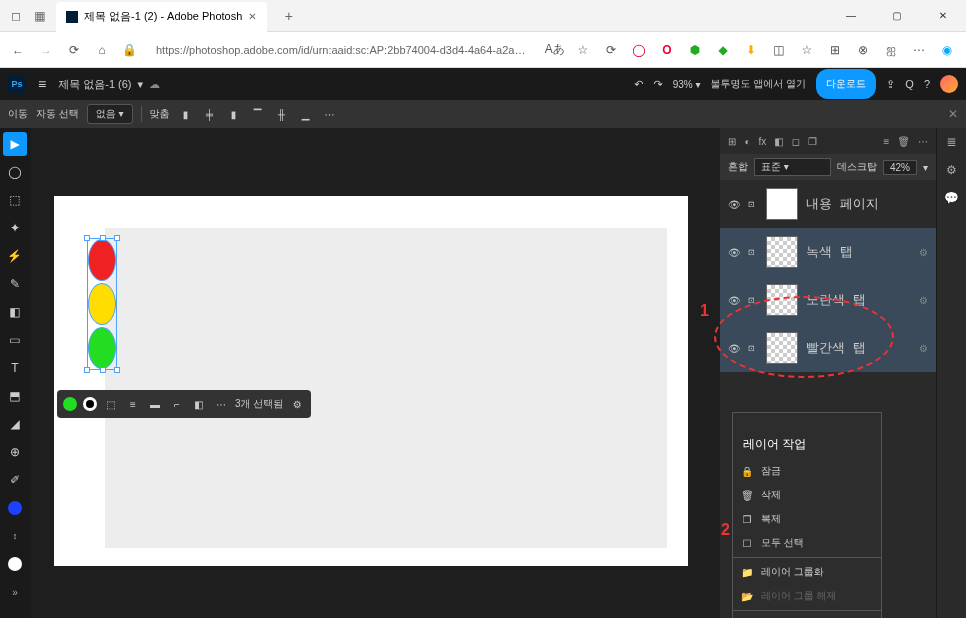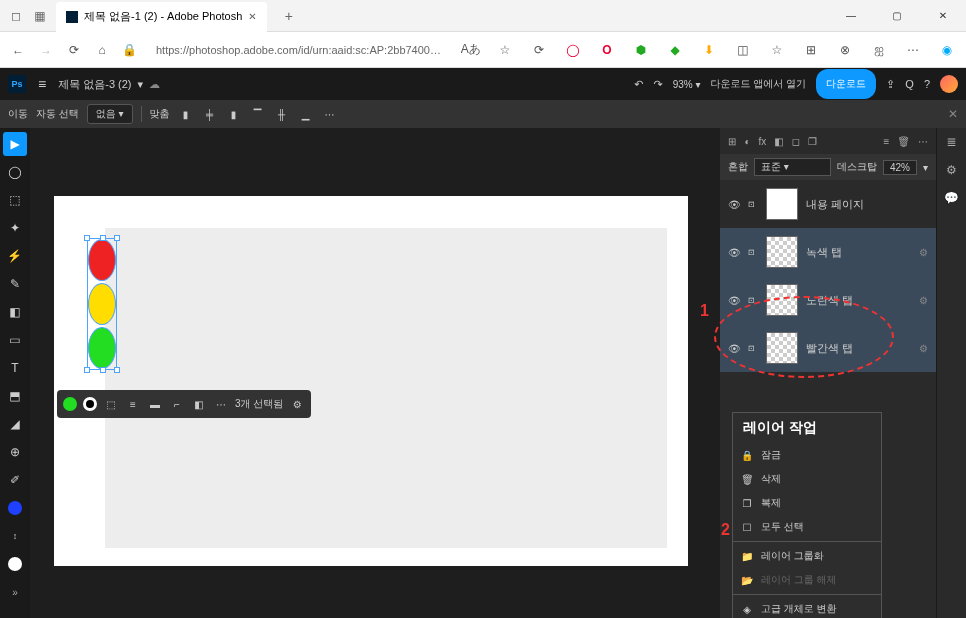--- a/index.html
+++ b/index.html
@@ -9,21 +9,21 @@
 .tb-icon { width:16px; height:16px; display:flex; align-items:center; justify-content:center; color:#666; font-size:12px; }
 .tab { display:flex; align-items:center; background:#fff; height:30px; padding:0 10px; gap:6px; font-size:11px; border-radius:4px 4px 0 0; margin-top:2px; }
 .tab-ico { width:12px; height:12px; background:#001e36; display:inline-block; }
 .tab-close { font-size:10px; color:#666; cursor:pointer; }
 .plus { padding:0 10px; color:#666; font-size:14px; }
 .winctrl { margin-left:auto; display:flex; }
 .winctrl div { width:46px; height:32px; display:flex; align-items:center; justify-content:center; color:#333; font-size:10px; }
 .addrbar { height:36px; background:#fff; display:flex; align-items:center; padding:0 8px; gap:8px; border-bottom:1px solid #ddd; }
 .ab-icon { width:20px; height:20px; display:flex; align-items:center; justify-content:center; color:#555; font-size:12px; }
 .url { flex:1; font-size:11px; color:#666; padding:0 8px; overflow:hidden; white-space:nowrap; text-overflow:ellipsis; }
-.ab-right { display:flex; gap:12px; align-items:center; }
+.ab-right { display:flex; gap:6px; align-items:center; }
 .ab-right .ab-icon { width:22px; }
 .red-ico { color:#e03; }
 .grn-ico { color:#2a2; }
 .app { position:relative; height:550px; background:#1a1a1a;border-radius:18px; }
 .app-top { height:32px; background:#1a1a1a; display:flex; align-items:center; padding:0 8px; gap:12px; color:#ccc; font-size:11px; }
 .ps-ico { width:18px; height:18px; background:#001e36; color:#31a8ff; display:flex; align-items:center; justify-content:center; font-size:9px; font-weight:bold; border-radius:3px; }
 .hamb { font-size:14px; }
 .doc-title { display:flex; align-items:center; gap:6px; }
 .cloud-ico { color:#888; }
 .app-top-right { margin-left:auto; display:flex; align-items:center; gap:10px; }
@@ -59,24 +59,24 @@
 .panel-row1 .sp { flex:1; }
 .panel-row2 { height:26px; display:flex; align-items:center; padding:0 8px; gap:6px; background:#333; }
 .panel-row2 select,.opacity-box { background:#222; border:1px solid #555; color:#ccc; padding:1px 6px; font-size:10px; }
 .layer-list { }
 .layer { height:48px; display:flex; align-items:center; padding:0 8px; gap:8px; position:relative; }
 .layer.sel { background:#3a4a5a; }
 .eye { width:12px; color:#ccc; }
 .link-i { width:10px; color:#ccc; font-size:8px; }
 .thumb { width:32px; height:32px; background:repeating-conic-gradient(#ccc 0 25%,#fff 0 50%) 0 0/8px 8px; border:1px solid #666; }
 .thumb.page { background:#fff; }
-.layer-name { font-size:11px; }
+.layer-name { font-size:13px;font-family:Liberation Mono, monospace; }
 .layer-fx { position:absolute; right:8px; color:#888; font-size:10px; }
 .ctx-menu { position:absolute; left:732px; top:344px; width:150px; background:#2d2d2d; border:1px solid #555; color:#ccc; font-size:10px; z-index:20; }
-.ctx-hdr { padding:6px 10px; color:#fff; font-size:14px; font-weight:bold; }
+.ctx-hdr { padding:6px 10px; color:#fff; font-size:12px; font-weight:normal;margin-top:17px; }
 .ctx-item { padding:5px 10px 5px 28px; position:relative; display:flex; align-items:center; }
 .ctx-item.dis { color:#666; }
 .ctx-ico { position:absolute; left:8px; width:12px; text-align:center; }
 .ctx-sep { height:1px; background:#555; margin:2px 0; }
 .right-rail { width:30px; background:#2a2a2a; display:flex; flex-direction:column; align-items:center; padding:4px 0; gap:8px; border-left:1px solid #1a1a1a; }
 .rr-ico { width:20px; height:20px; display:flex; align-items:center; justify-content:center; color:#aaa; font-size:12px; }
 .anno1 { position:absolute; border:2px dashed #e33; border-radius:50%; }
 .anno-num { position:absolute; color:#e33; font-weight:bold; font-size:16px; }
 </style>
 </head>
@@ -124,29 +124,29 @@
     <div class="ab-icon">⋯</div>
     <div class="ab-icon" style="color:#0af">◉</div>
   </div>
 </div>
 
 <div class="app">
   <div class="app-top">
     <div class="ps-ico">Ps</div>
     <div class="hamb">≡</div>
     <div class="doc-title">
-      <span>제목 없음-3 (2)</span>
+      <span>제목 없음-1 (6)</span>
       <span>▾</span>
       <span class="cloud-ico">☁</span>
     </div>
     <div class="app-top-right">
       <span>↶</span>
       <span>↷</span>
       <span class="zoom"><span>93%</span> ▾</span>
-      <span class="desklink">다운로드 앱에서 열기</span>
+      <span class="desklink">불투명도 앱에서 열기</span>
       <span class="dl-btn">다운로드</span>
       <span>⇪</span>
       <span>Q</span>
       <span>?</span>
       <div class="avatar"></div>
     </div>
   </div>
 
   <div class="opts-bar">
     <span>이동</span>

